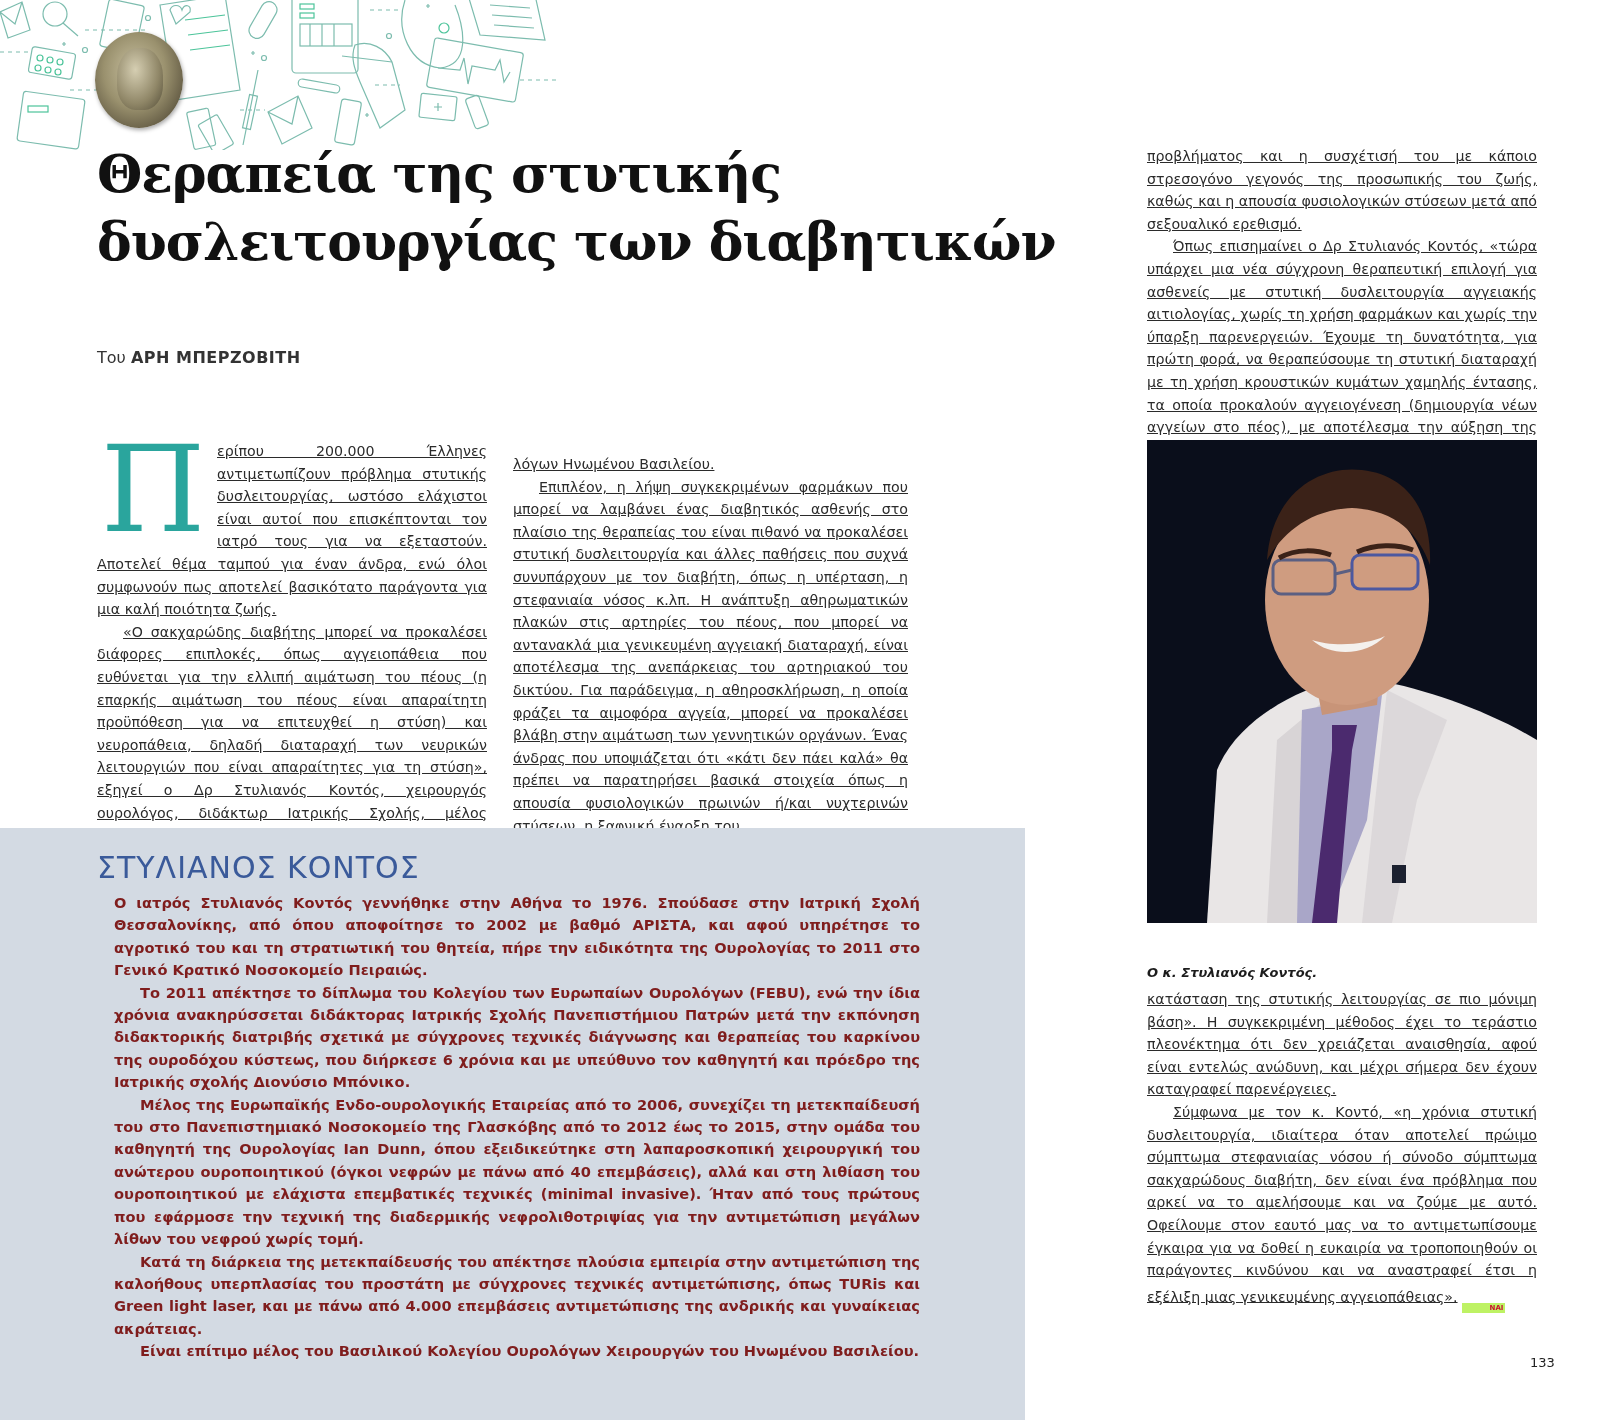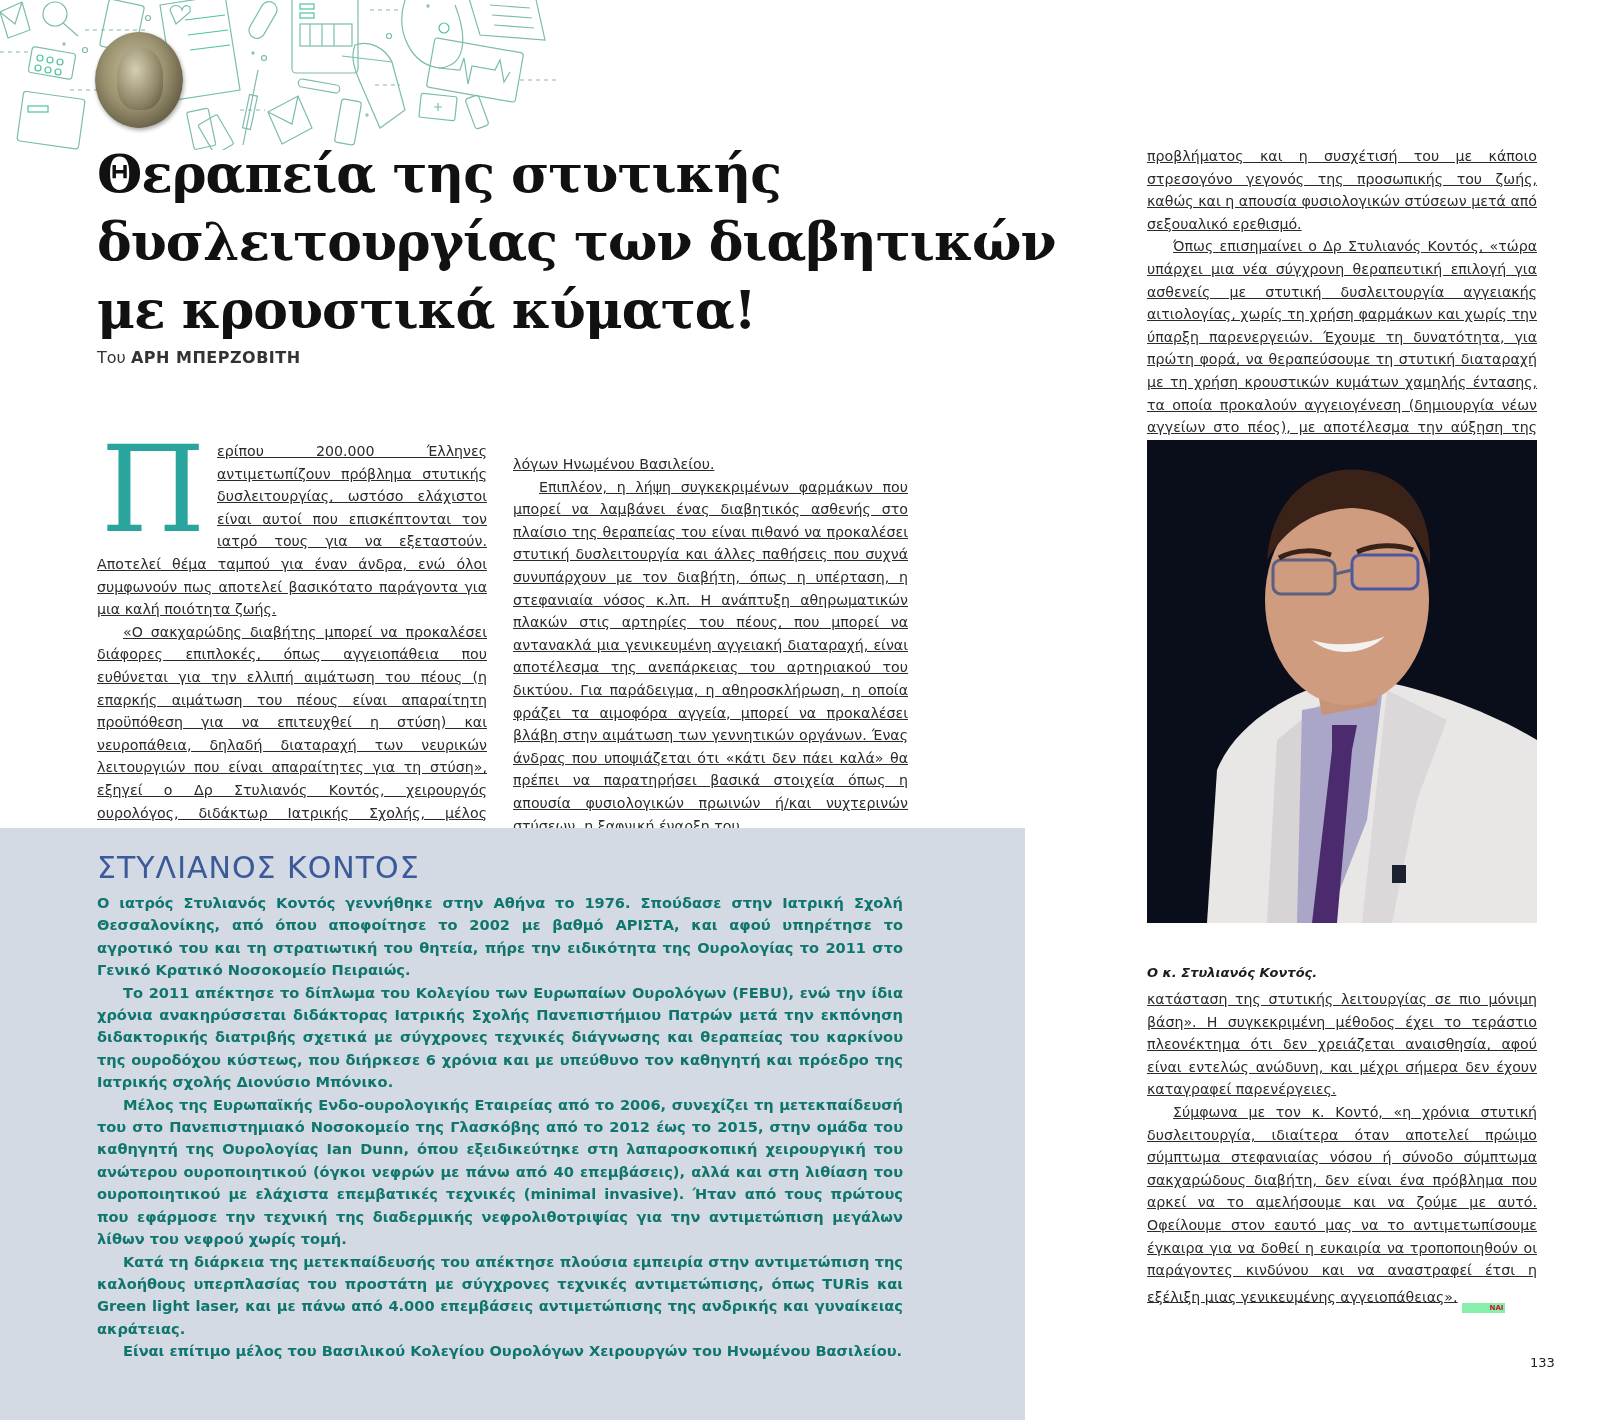--- a/index.html
+++ b/index.html
@@ -30,30 +30,30 @@
   .col-2 { left: 513px; top: 453px; width: 395px; }
   .col-3 { left: 1147px; top: 145px; width: 390px; }
   .col-4 { left: 1147px; top: 988px; width: 390px; }
 
   .dropcap { float: left; font-family: "DejaVu Serif", "Liberation Serif", serif; color: #2aa59d; font-size: 120px;
     line-height: 92px; height: 100px; width: 112px; margin: 4px 8px 0 0; text-align: center; font-weight: normal; }
 
   
   .bio { position: absolute; left: 0; top: 828px; width: 1025px; height: 592px; background: #d3dae3; padding-left: 24px; }
   .bio-name { position: absolute; left: 97px; top: 22px; font-size: 30px; color: #3a5a9a; font-weight: normal; letter-spacing: 1px; }
-  .bio-text { position: absolute; left: 97px; top: 64px; width: 806px; font-size: 14.6px; line-height: 22.4px; font-weight: bold;
-    color: #0f766e; text-align: justify; }
+  .bio-text { position: absolute; left: 114px; top: 64px; width: 806px; font-size: 14.6px; line-height: 22.4px; font-weight: bold;
+    color: #7f1d1d; text-align: justify; }
   .bio-text p.ind { text-indent: 26px; }
 
   
   .photo { position: absolute; left: 1147px; top: 440px; width: 390px; height: 483px; overflow: hidden; background: #0b0f1c; }
   .photo svg { width: 390px; height: 483px; display: block; }
   .caption { position: absolute; left: 1147px; top: 965px; font-size: 13px; font-weight: bold; font-style: italic; color: #1c1c1c; }
 
-  .end-mark { display: inline-block; font-size: 7px; font-weight: bold; color: #c8102e; background: #86efac; padding: 0 2px;
+  .end-mark { display: inline-block; font-size: 7px; font-weight: bold; color: #c8102e; background: #bef264; padding: 0 2px;
     line-height: 10px; vertical-align: middle; margin-left: 4px; font-style: normal; margin-top: 21px; }
   .page-number { position: absolute; left: 1530px; top: 1355px; font-size: 13px; color: #222; }
 </style>
 </head>
 <body>
 
 <div class="header-art">
   <svg viewBox="0 0 560 150" fill="none" stroke="#7cbcae" stroke-width="1.2">
 
     <path d="M0 12 L22 2 L30 30 L8 38 Z M0 12 L15 24 L22 2"></path>
@@ -126,21 +126,20 @@
       <circle cx="85" cy="50" r="2.5"></circle>
   </svg>
   <div class="medallion">
       <div class="face"></div>
     </div>
 </div>
 
 <h1 class="title">
   <div>Θεραπεία της στυτικής</div>
   <div>δυσλειτουργίας των διαβητικών</div>
-  <div>με κρουστικά κύματα!</div>
 </h1>
 
 <div class="byline">
   <span>Του</span>
   <b>ΑΡΗ ΜΠΕΡΖΟΒΙΤΗ</b>
 </div>
 
 <div class="col col-1">
   <span class="dropcap">Π</span>
   <p>ερίπου 200.000 Έλληνες αντιμετωπίζουν πρόβλημα στυτικής δυσλειτουργίας, ωστόσο ελάχιστοι είναι αυτοί που επισκέπτονται τον ιατρό τους για να εξεταστούν. Αποτελεί θέμα ταμπού για έναν άνδρα, ενώ όλοι συμφωνούν πως αποτελεί βασικότατο παράγοντα για μια καλή ποιότητα ζωής.</p>

